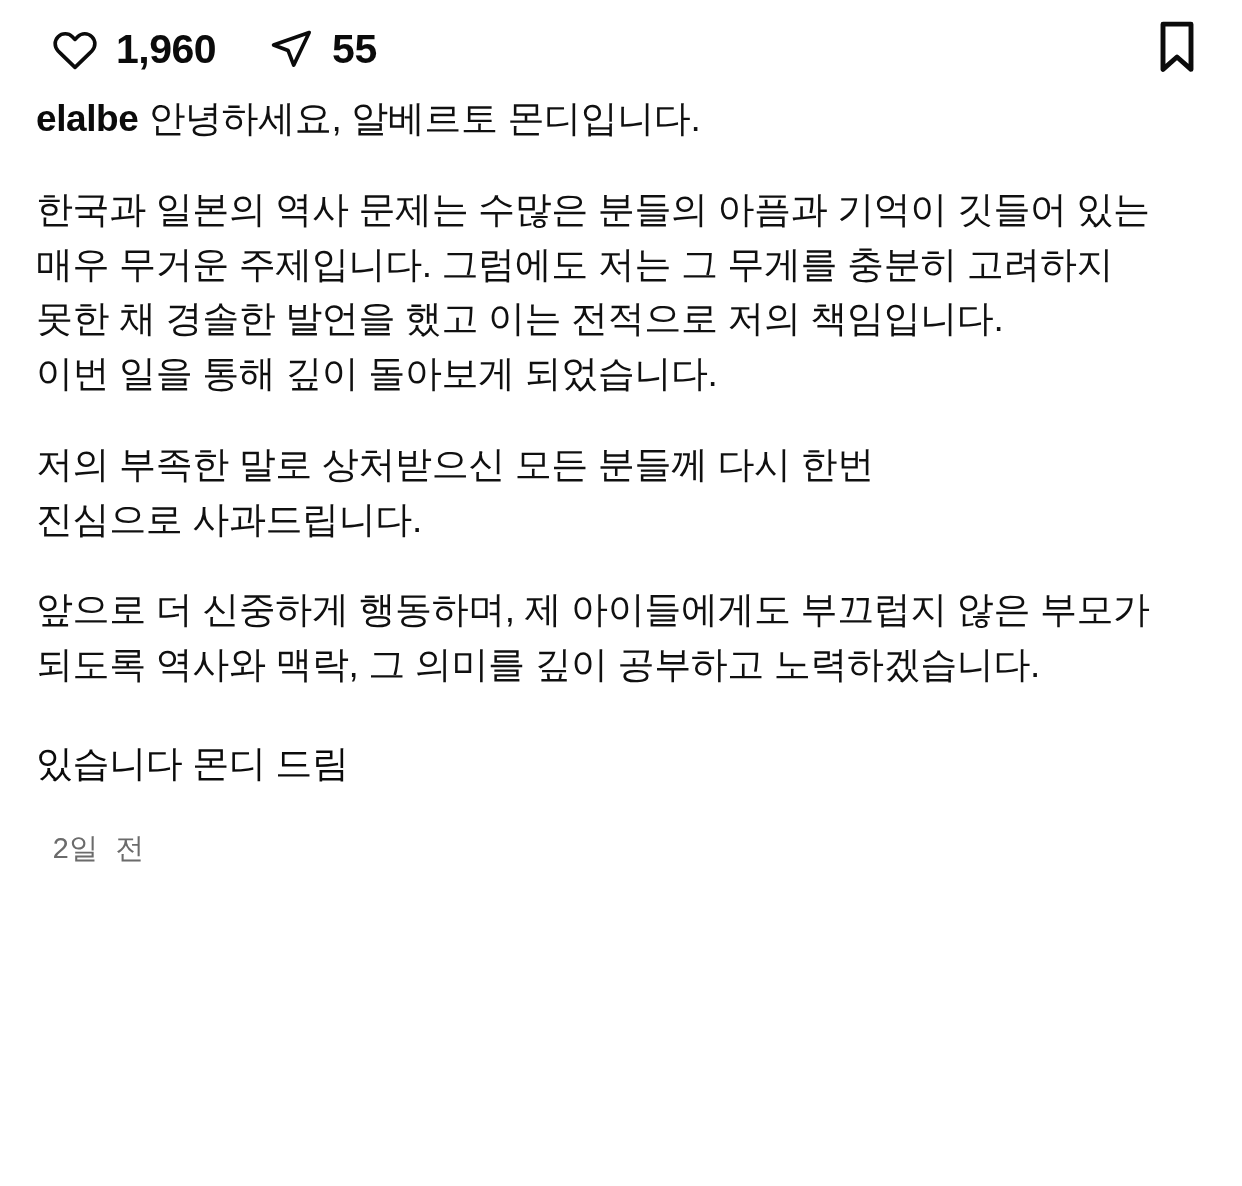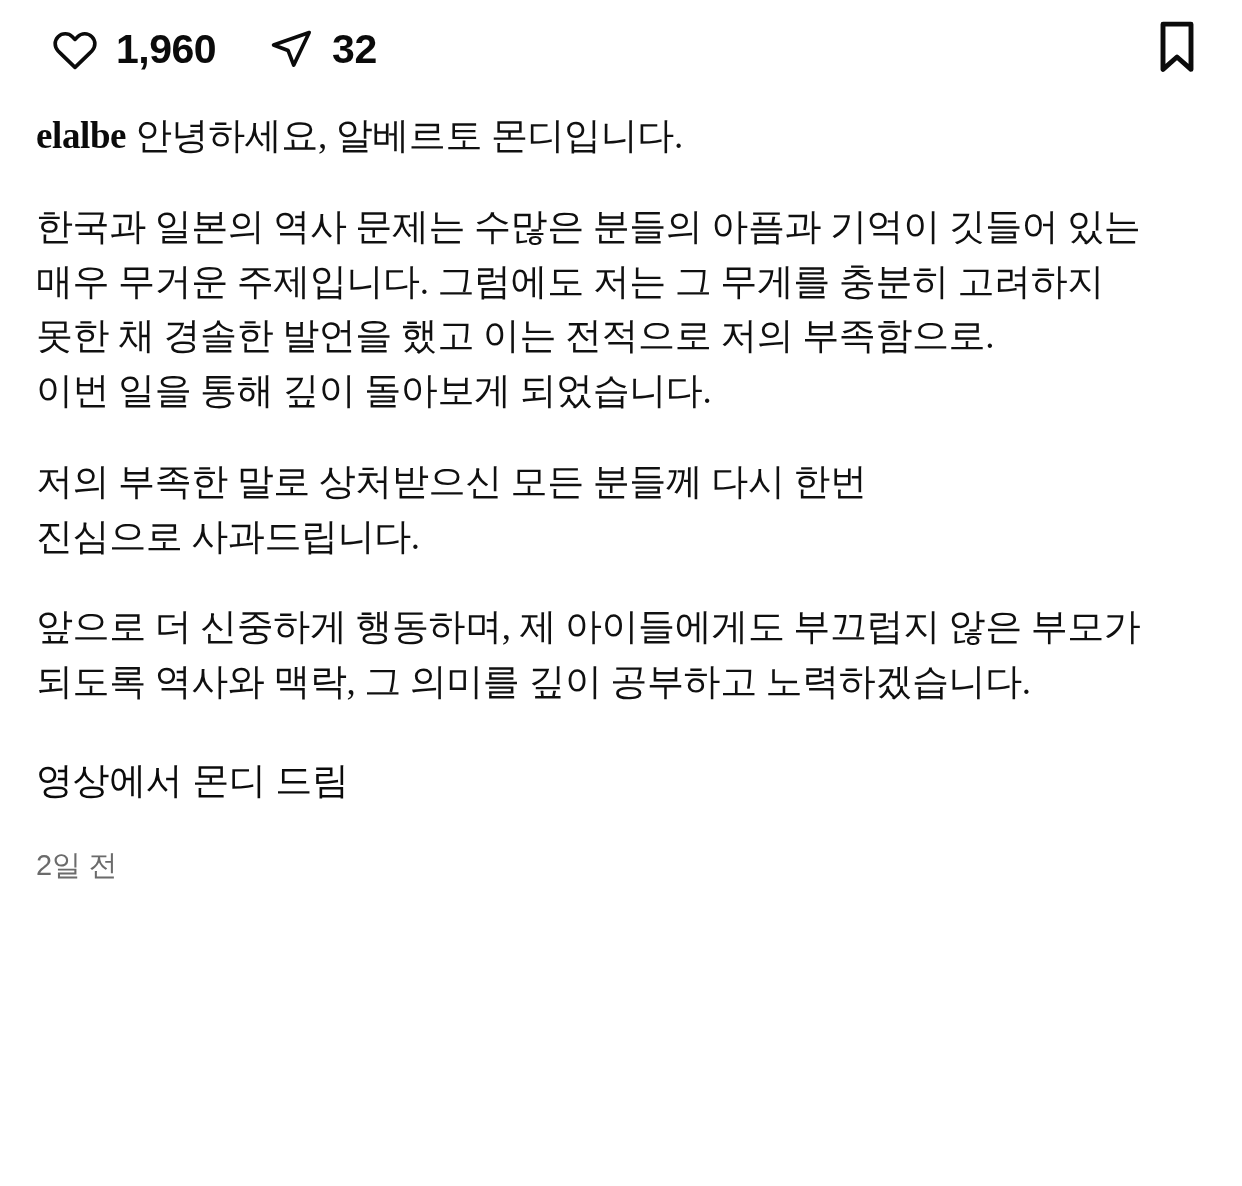--- a/index.html
+++ b/index.html
@@ -71,36 +71,36 @@
     letter-spacing: -0.4px;
     color: #101010;
     white-space: pre-wrap;
     word-break: keep-all;
   }
   .username {
     font-weight: 700;
     color: #0b0b0b;
   }
   .para {
-    margin: 17px 0 36px 0;
-    font-family: Liberation Serif, serif;
+    margin: 0 0 36px 0;
   }
   .para:last-of-type { margin-bottom: 0; }
   .signature {
     font-size: 37px;
     line-height: 1.48;
     letter-spacing: -0.4px;
     margin-top: 44px;
   }
   .timestamp {
-    margin: 30px 0 0 0;
+    margin: 30px 0 0 16px;
     padding: 0 0 0 36px;
     font-size: 29px;
     color: #6b6b6b;
     letter-spacing: -0.2px;
+    font-family: Liberation Mono, monospace;
   }
 </style>
 </head>
 <body>
 
 <div class="post">
 
   <div class="action-bar">
 
     <div class="action-group">
@@ -112,42 +112,42 @@
       <span class="action-count">1,960</span>
     </div>
 
 
     <div class="action-group">
       <span class="icon">
         <svg width="50" height="46" viewBox="0 0 24 24" fill="none" stroke="#0b0b0b" stroke-width="1.9" stroke-linecap="round" stroke-linejoin="round">
           <path d="M21.5 3.4 2.9 9.9l7.6 2.9 2.9 7.6z"></path>
         </svg>
       </span>
-      <span class="action-count">32</span>
+      <span class="action-count">55</span>
     </div>
 
     <div class="spacer"></div>
 
     <span class="bookmark">
       <svg width="42" height="56" viewBox="0 0 18 24" fill="none" stroke="#0b0b0b" stroke-width="2.1" stroke-linecap="round" stroke-linejoin="round">
         <path d="M3 2.2h12v19.4L9 16.3l-6 5.3z"></path>
       </svg>
     </span>
   </div>
 
   <div class="caption">
     <p class="caption-text para"><span class="username">elalbe</span> <span>안녕하세요, 알베르토 몬디입니다.</span></p>
 
     <p class="caption-text para">한국과 일본의 역사 문제는 수많은 분들의 아픔과 기억이 깃들어 있는
 매우 무거운 주제입니다. 그럼에도 저는 그 무게를 충분히 고려하지
-못한 채 경솔한 발언을 했고 이는 전적으로 저의 부족함으로.
+못한 채 경솔한 발언을 했고 이는 전적으로 저의 책임입니다.
 이번 일을 통해 깊이 돌아보게 되었습니다.</p>
     <p class="caption-text para">저의 부족한 말로 상처받으신 모든 분들께 다시 한번
 진심으로 사과드립니다.</p>
     <p class="caption-text para">앞으로 더 신중하게 행동하며, 제 아이들에게도 부끄럽지 않은 부모가
 되도록 역사와 맥락, 그 의미를 깊이 공부하고 노력하겠습니다.</p>
 
-    <p class="signature">영상에서 몬디 드림</p>
+    <p class="signature">있습니다 몬디 드림</p>
   </div>
 
   <p class="timestamp">2일 전</p>
 
 </div>
 
 </body></html>

